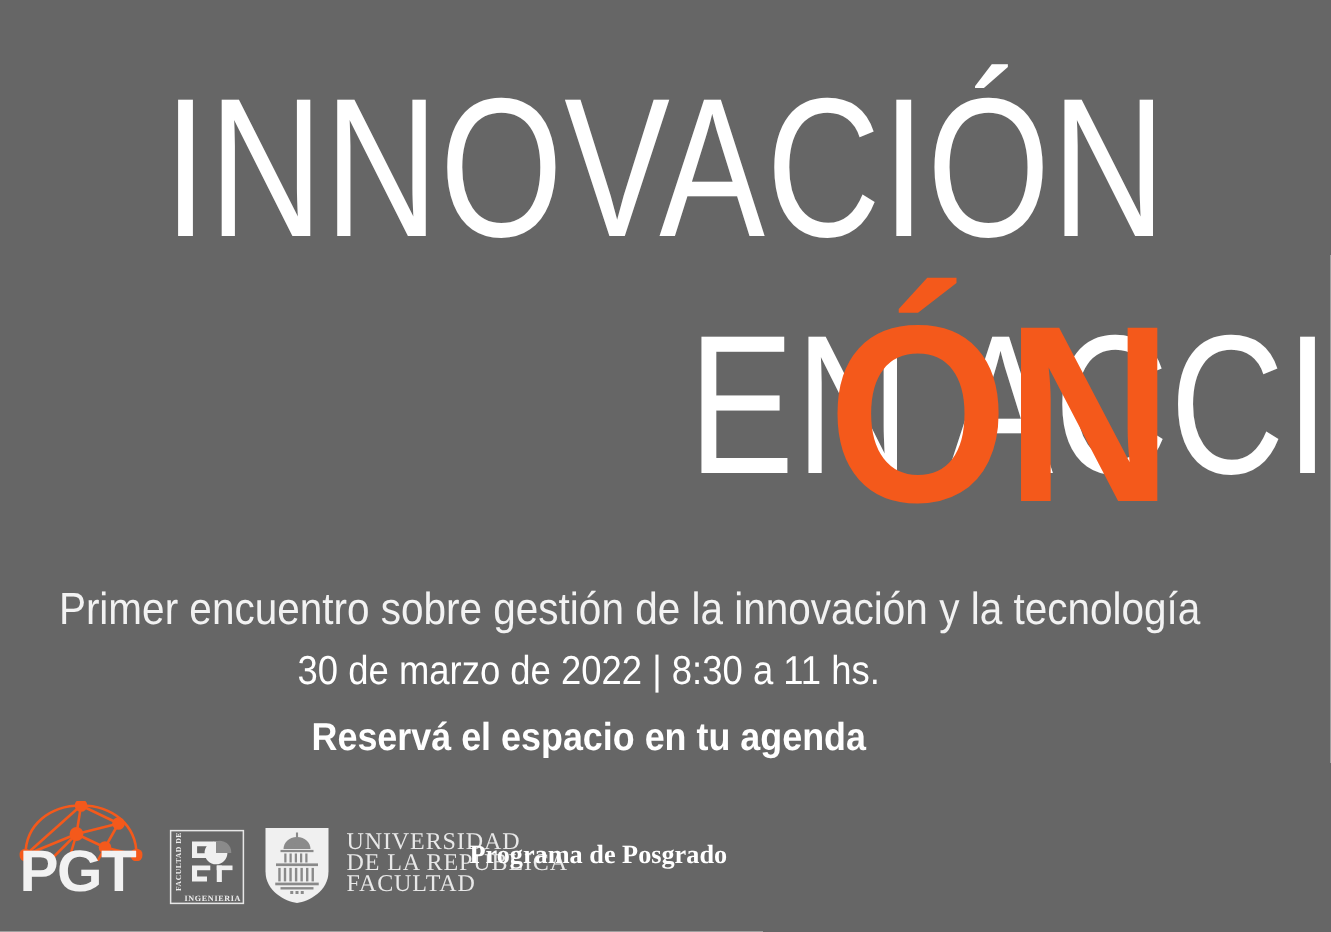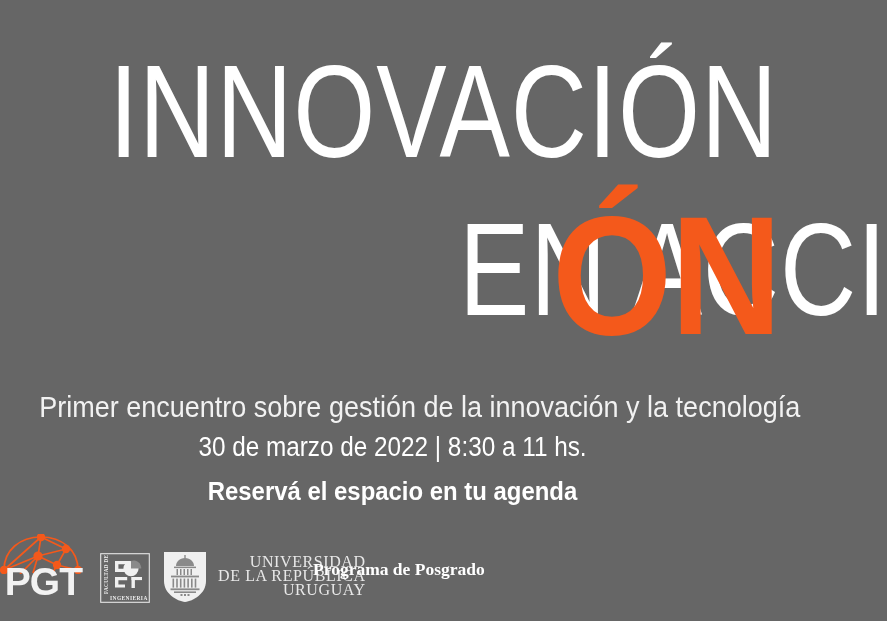--- a/index.html
+++ b/index.html
@@ -129,26 +129,25 @@
   
   .footer {
     position: absolute;
     left: 0;
     top: 527px;
     width: 887px;
     height: 94px;
   }
   .logo-row {
     position: absolute;
-    left: 0;
+    left: 13px;
     top: 0;
     height: 94px;
     display: flex;
     align-items: flex-start;
-    text-align: right;
   }
 
   
   .pgt-logo {
     position: relative;
     width: 82px;
     height: 68px;
     margin-top: 7px;
   }
   .pgt-net {
@@ -325,21 +324,21 @@
             <rect x="17.5" y="43" width="2" height="2"></rect>
             <rect x="21" y="43" width="2" height="2"></rect>
             <rect x="24.5" y="43" width="2" height="2"></rect>
           </g>
         </svg>
       </div>
 
       <div class="udelar-text">
         <div>UNIVERSIDAD</div>
         <div>DE LA REPÚBLICA</div>
-        <div>URUGUAY</div>
+        <div>FACULTAD</div>
       </div>
 
     </div>
 
     <div class="program-text">
       <div>Programa de Posgrado</div>
     </div>
 
   </div>
 

